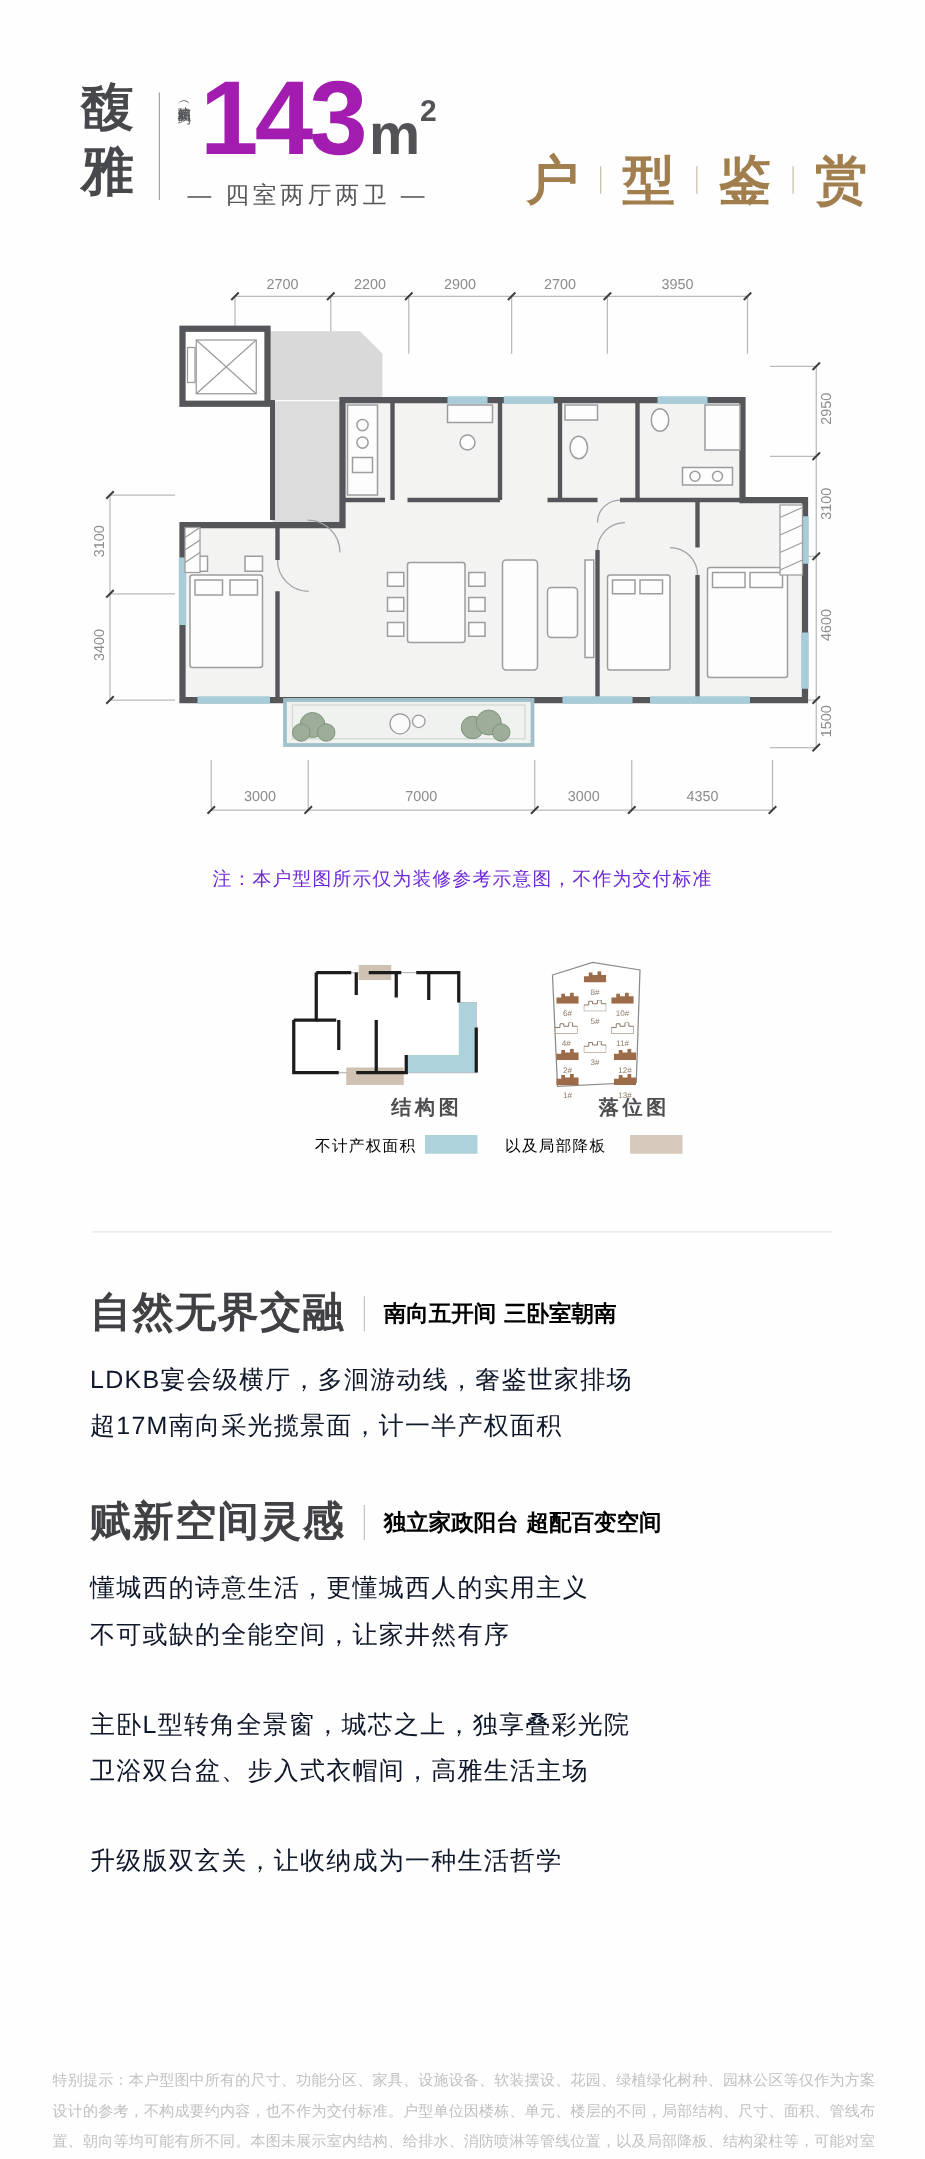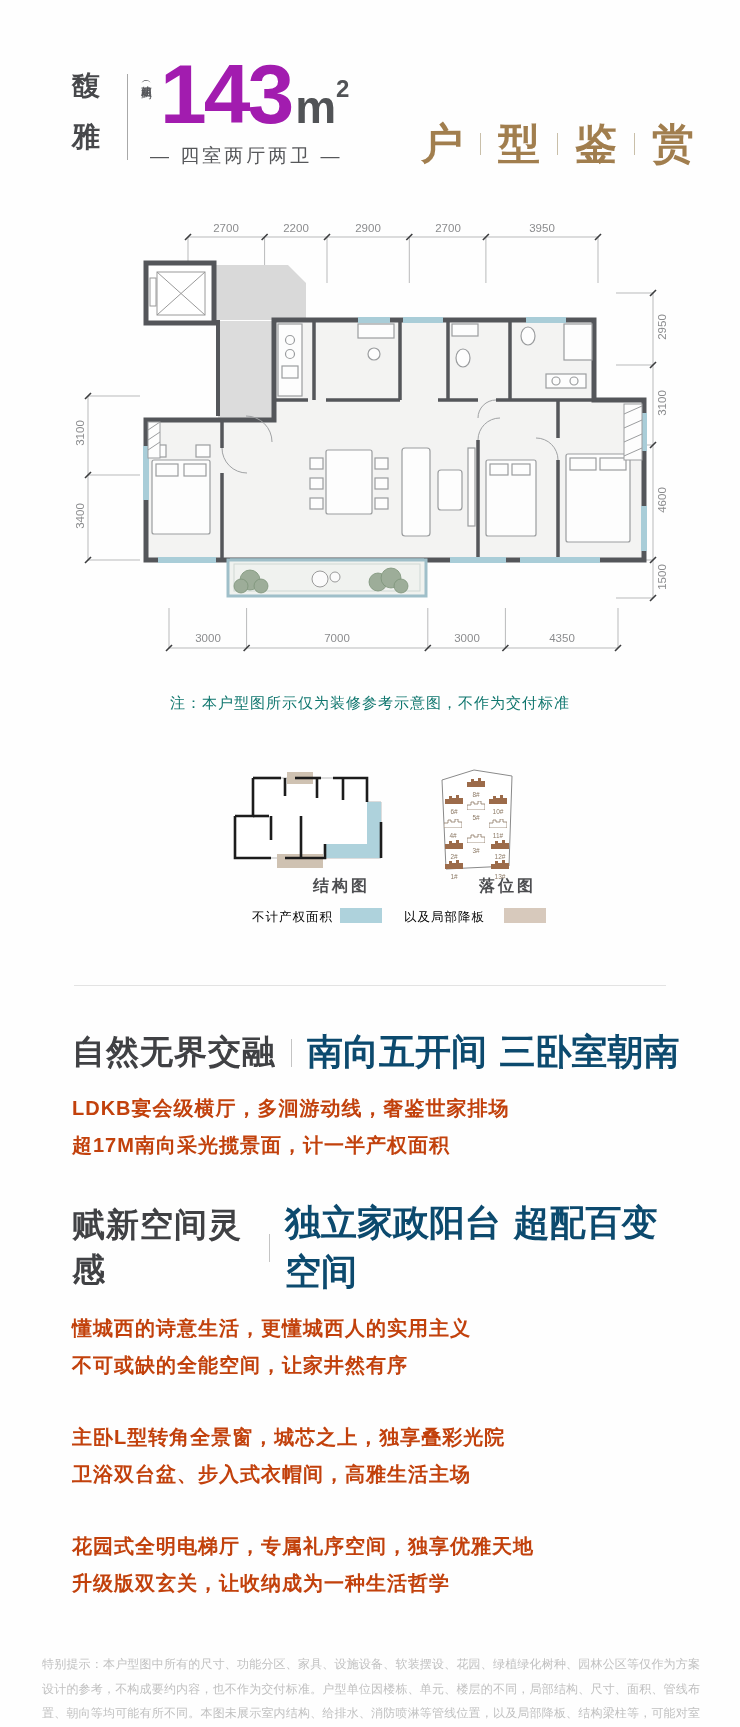--- a/index.html
+++ b/index.html
@@ -2,40 +2,40 @@
 <html><head>
 <meta charset="utf-8">
 <style>
   html,body{margin:0;padding:0;background:#ffffff;}
   #page{position:relative;width:740px;height:1727px;background:#fefefe;overflow:hidden;
         font-family:"Liberation Sans",sans-serif;color:#4c4d50;}
   .abs{position:absolute;}
 
   
   .proj-name{left:62px;top:60px;width:48px;font-family:"DejaVu Serif",serif;
-             font-size:28px;line-height:51px;font-weight:700;color:#47484b;text-align:center;}
+             font-size:42px;line-height:51px;font-weight:700;color:#47484b;text-align:center;}
   .hdr-vrule{left:127px;top:74px;width:1px;height:86px;background:#a8a8a8;}
   .area-note{left:140px;top:76px;height:90px;writing-mode:vertical-rl;text-orientation:upright;
              font-size:10.5px;letter-spacing:1px;color:#55565a;}
   .area-row{left:160px;top:52px;display:flex;align-items:baseline;}
   .area-num{font-size:84px;font-weight:700;color:#a21caf;letter-spacing:-3px;line-height:1;}
   .area-unit{font-size:46px;font-weight:700;color:#515356;margin-left:4px;}
   .area-sup{font-size:24px;font-weight:700;color:#515356;position:relative;top:-26px;}
   .rooms{left:150px;top:143px;font-size:19px;letter-spacing:3px;color:#56575a;}
   .series{right:46px;top:116px;display:flex;align-items:center;}
   .series .ch{font-family:"DejaVu Serif",serif;font-size:42px;font-weight:700;color:#a17e4e;}
   .series .vbar{width:1px;height:22px;background:#c9bfa9;margin:0 17px;}
 
   
   #plan{left:58px;top:208px;width:632px;height:462px;}
   .dim{position:absolute;font-size:11.5px;color:#8b8c8e;width:50px;text-align:center;}
   .dim.rot{width:44px;transform:rotate(-90deg);}
 
   
-  .plan-note{left:0;right:0;top:694px;text-align:center;font-size:15px;color:#0f766e;letter-spacing:1px;}
+  .plan-note{left:0;right:0;top:694px;text-align:center;font-size:15px;color:#6d28d9;letter-spacing:1px;}
 
   
   #struct{left:225px;top:770px;width:168px;height:100px;}
   #site{left:436px;top:768px;width:80px;height:104px;}
   .bldg{position:absolute;width:20px;text-align:center;}
   .bldg svg polygon{fill:#ffffff;stroke:#8d7a66;stroke-width:0.8;}
   .bldg.filled svg polygon{fill:#9c6b4a;stroke:none;}
   .bldg .bl{display:block;font-size:6.5px;color:#8d7a66;line-height:7px;}
   .diag-caption{position:absolute;width:120px;text-align:right;top:876px;font-size:16px;
                 letter-spacing:3px;color:#4c4d50;font-weight:700;}
@@ -47,22 +47,22 @@
   .swatch-tan{background:#d7c9bc;}
 
   .divider{left:74px;top:985px;width:592px;height:1px;background:#e3e3e3;}
 
   
   #sections{left:72px;top:1028px;width:610px;}
   .section{margin-bottom:35px;}
   .sec-head{display:flex;align-items:center;}
   .sec-title{font-family:"DejaVu Serif",serif;font-size:33px;font-weight:700;color:#404144;letter-spacing:1px;}
   .sec-bar{width:1px;height:28px;background:#c4c4c4;margin:0 15px;}
-  .sec-sub{font-family:"DejaVu Serif",serif;font-size:36px;font-weight:700;color:#0c4a6e;}
-  .sec-body{margin-top:13px;font-size:20px;color:#c2410c;line-height:37px;letter-spacing:1px;font-weight:bold;}
+  .sec-sub{font-family:"DejaVu Serif",serif;font-size:18px;font-weight:700;color:#000000;}
+  .sec-body{margin-top:13px;font-size:20px;color:#0f172a;line-height:37px;letter-spacing:1px;}
 
   
   .fineprint{left:42px;right:40px;top:1652px;font-size:12px;color:#c1c1c1;line-height:2.05;text-align:justify;}
 </style>
 </head>
 <body>
 
 <div id="page">
 
   <div class="abs proj-name">馥雅</div>
@@ -388,21 +388,20 @@
 
     <div class="section">
       <div class="sec-body">
         <div>主卧L型转角全景窗，城芯之上，独享叠彩光院</div>
         <div>卫浴双台盆、步入式衣帽间，高雅生活主场</div>
       </div>
     </div>
 
     <div class="section">
       <div class="sec-body">
-        <div>花园式全明电梯厅，专属礼序空间，独享优雅天地</div>
         <div>升级版双玄关，让收纳成为一种生活哲学</div>
       </div>
     </div>
 
   </div>
 
   <div class="abs fineprint">特别提示：本户型图中所有的尺寸、功能分区、家具、设施设备、软装摆设、花园、绿植绿化树种、园林公区等仅作为方案设计的参考，不构成要约内容，也不作为交付标准。户型单位因楼栋、单元、楼层的不同，局部结构、尺寸、面积、管线布置、朝向等均可能有所不同。本图未展示室内结构、给排水、消防喷淋等管线位置，以及局部降板、结构梁柱等，可能对室内净高产生影响，具体交付标准以政府审批文件及书面合同约定为准。本项目政府备案核准名为：中旅青年叠翠公馆。开发商：中旅光华成都置业有限公司。本资料发布内容为2024年9月前的信息，出卖人有不定期对宣传资料进行修改，敬请留意最新资料。</div>
 
 </div>
 

